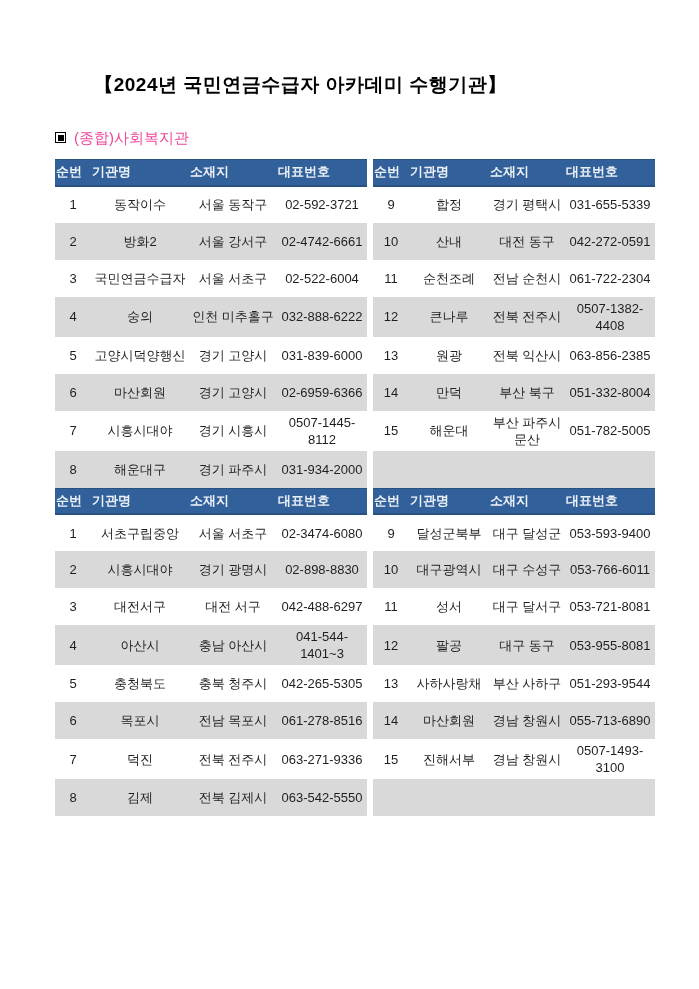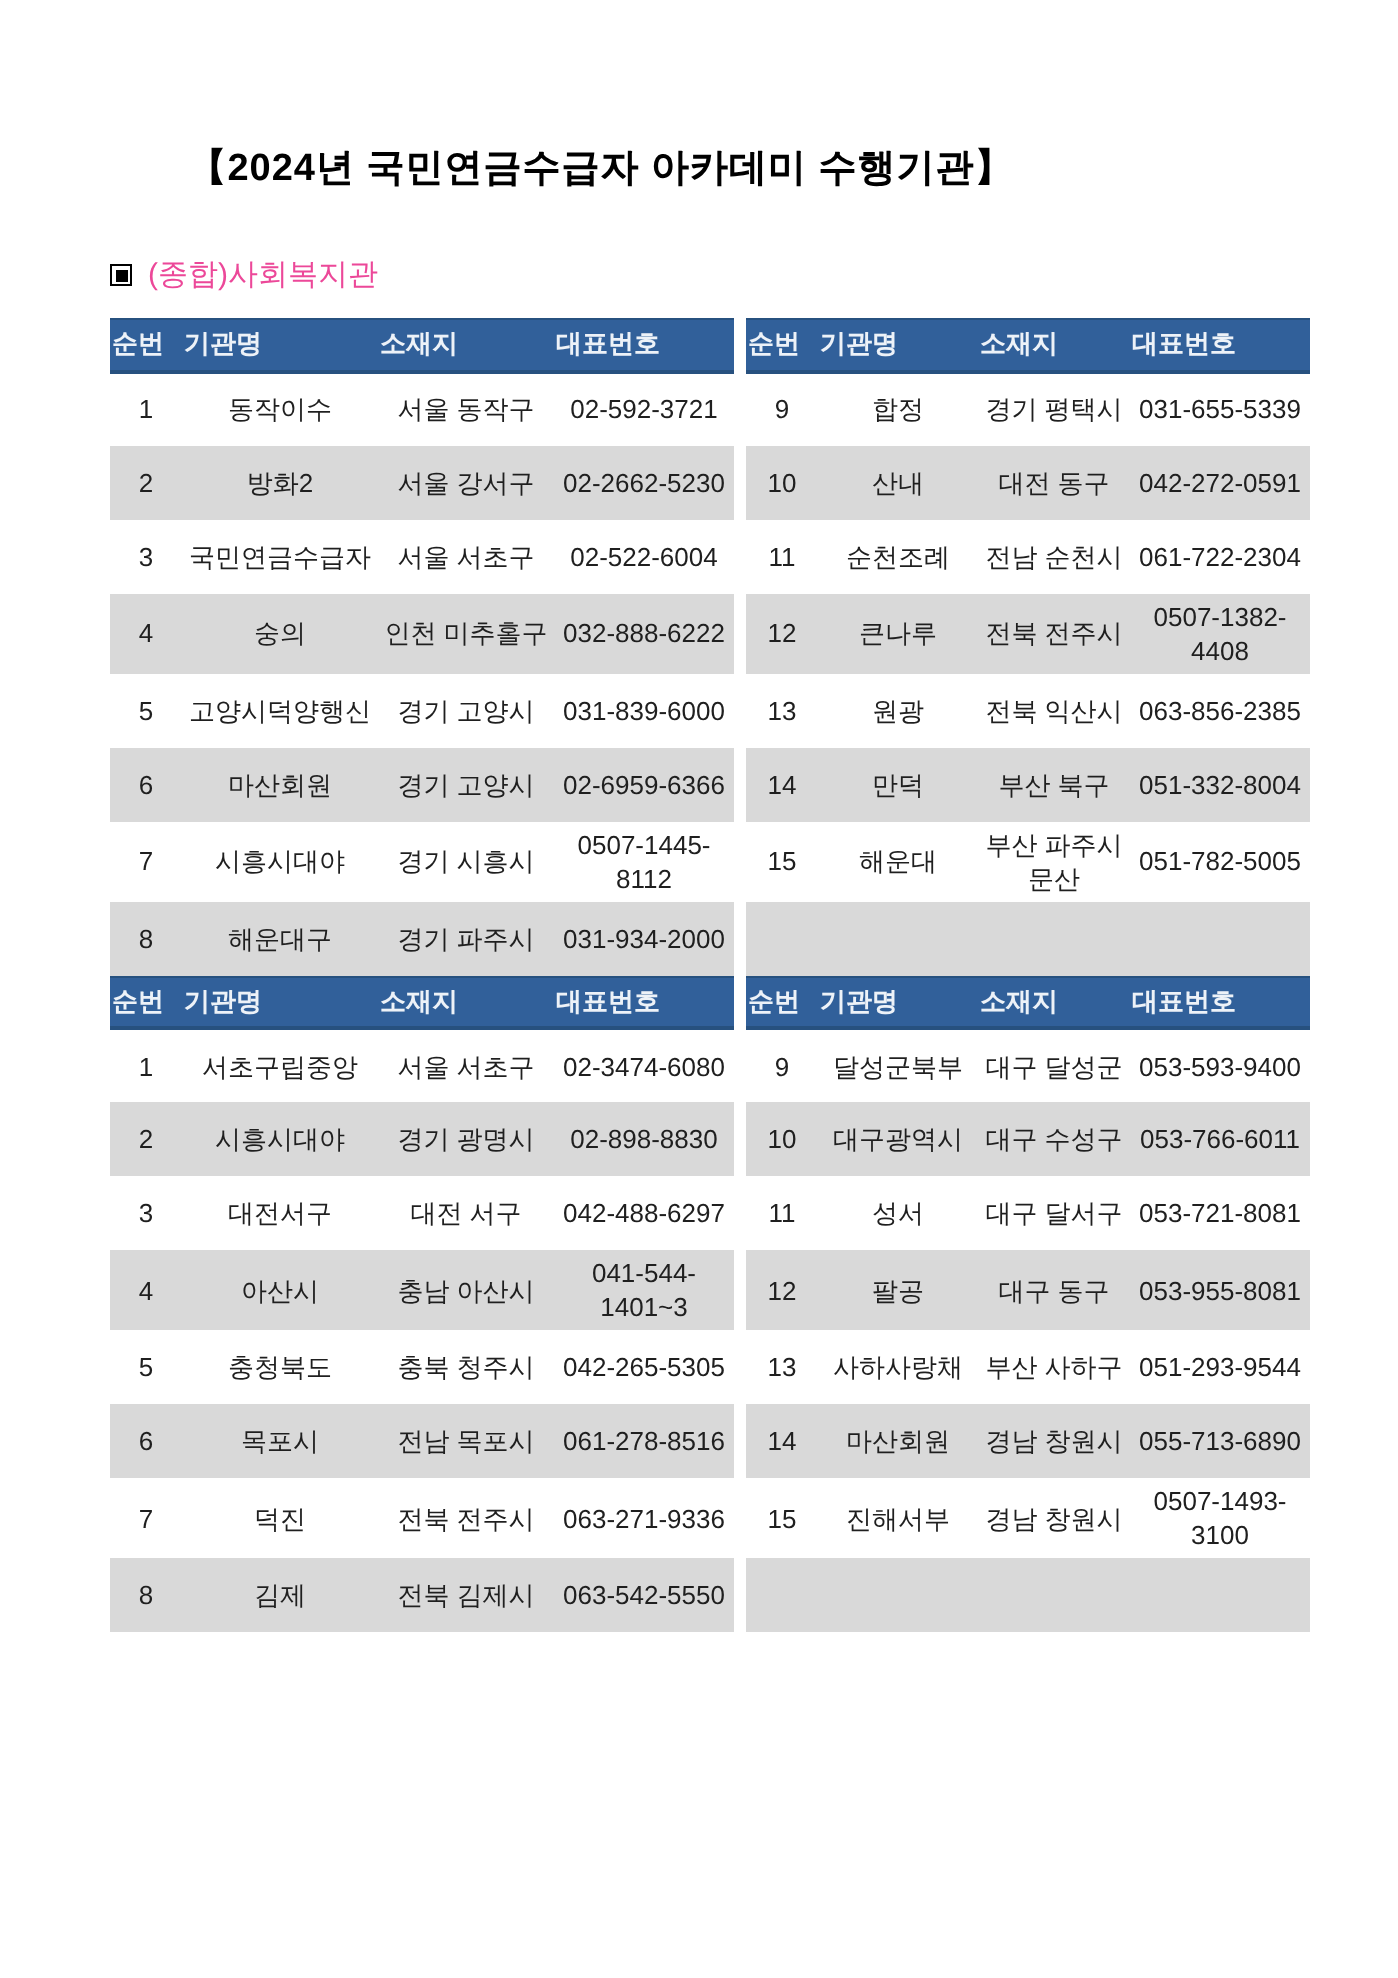--- a/index.html
+++ b/index.html
@@ -141,21 +141,21 @@
             <td class="gap"></td>
             <td>9</td>
             <td>합정</td>
             <td>경기 평택시</td>
             <td>031-655-5339</td>
           </tr>
           <tr class="stripe">
             <td>2</td>
             <td>방화2</td>
             <td>서울 강서구</td>
-            <td>02-2662-5230</td>
+            <td>02-4742-6661</td>
             <td class="gap"></td>
             <td>10</td>
             <td>산내</td>
             <td>대전 동구</td>
             <td>042-272-0591</td>
           </tr>
           <tr>
             <td>3</td>
             <td>국민연금수급자</td>
             <td>서울 서초구</td>

